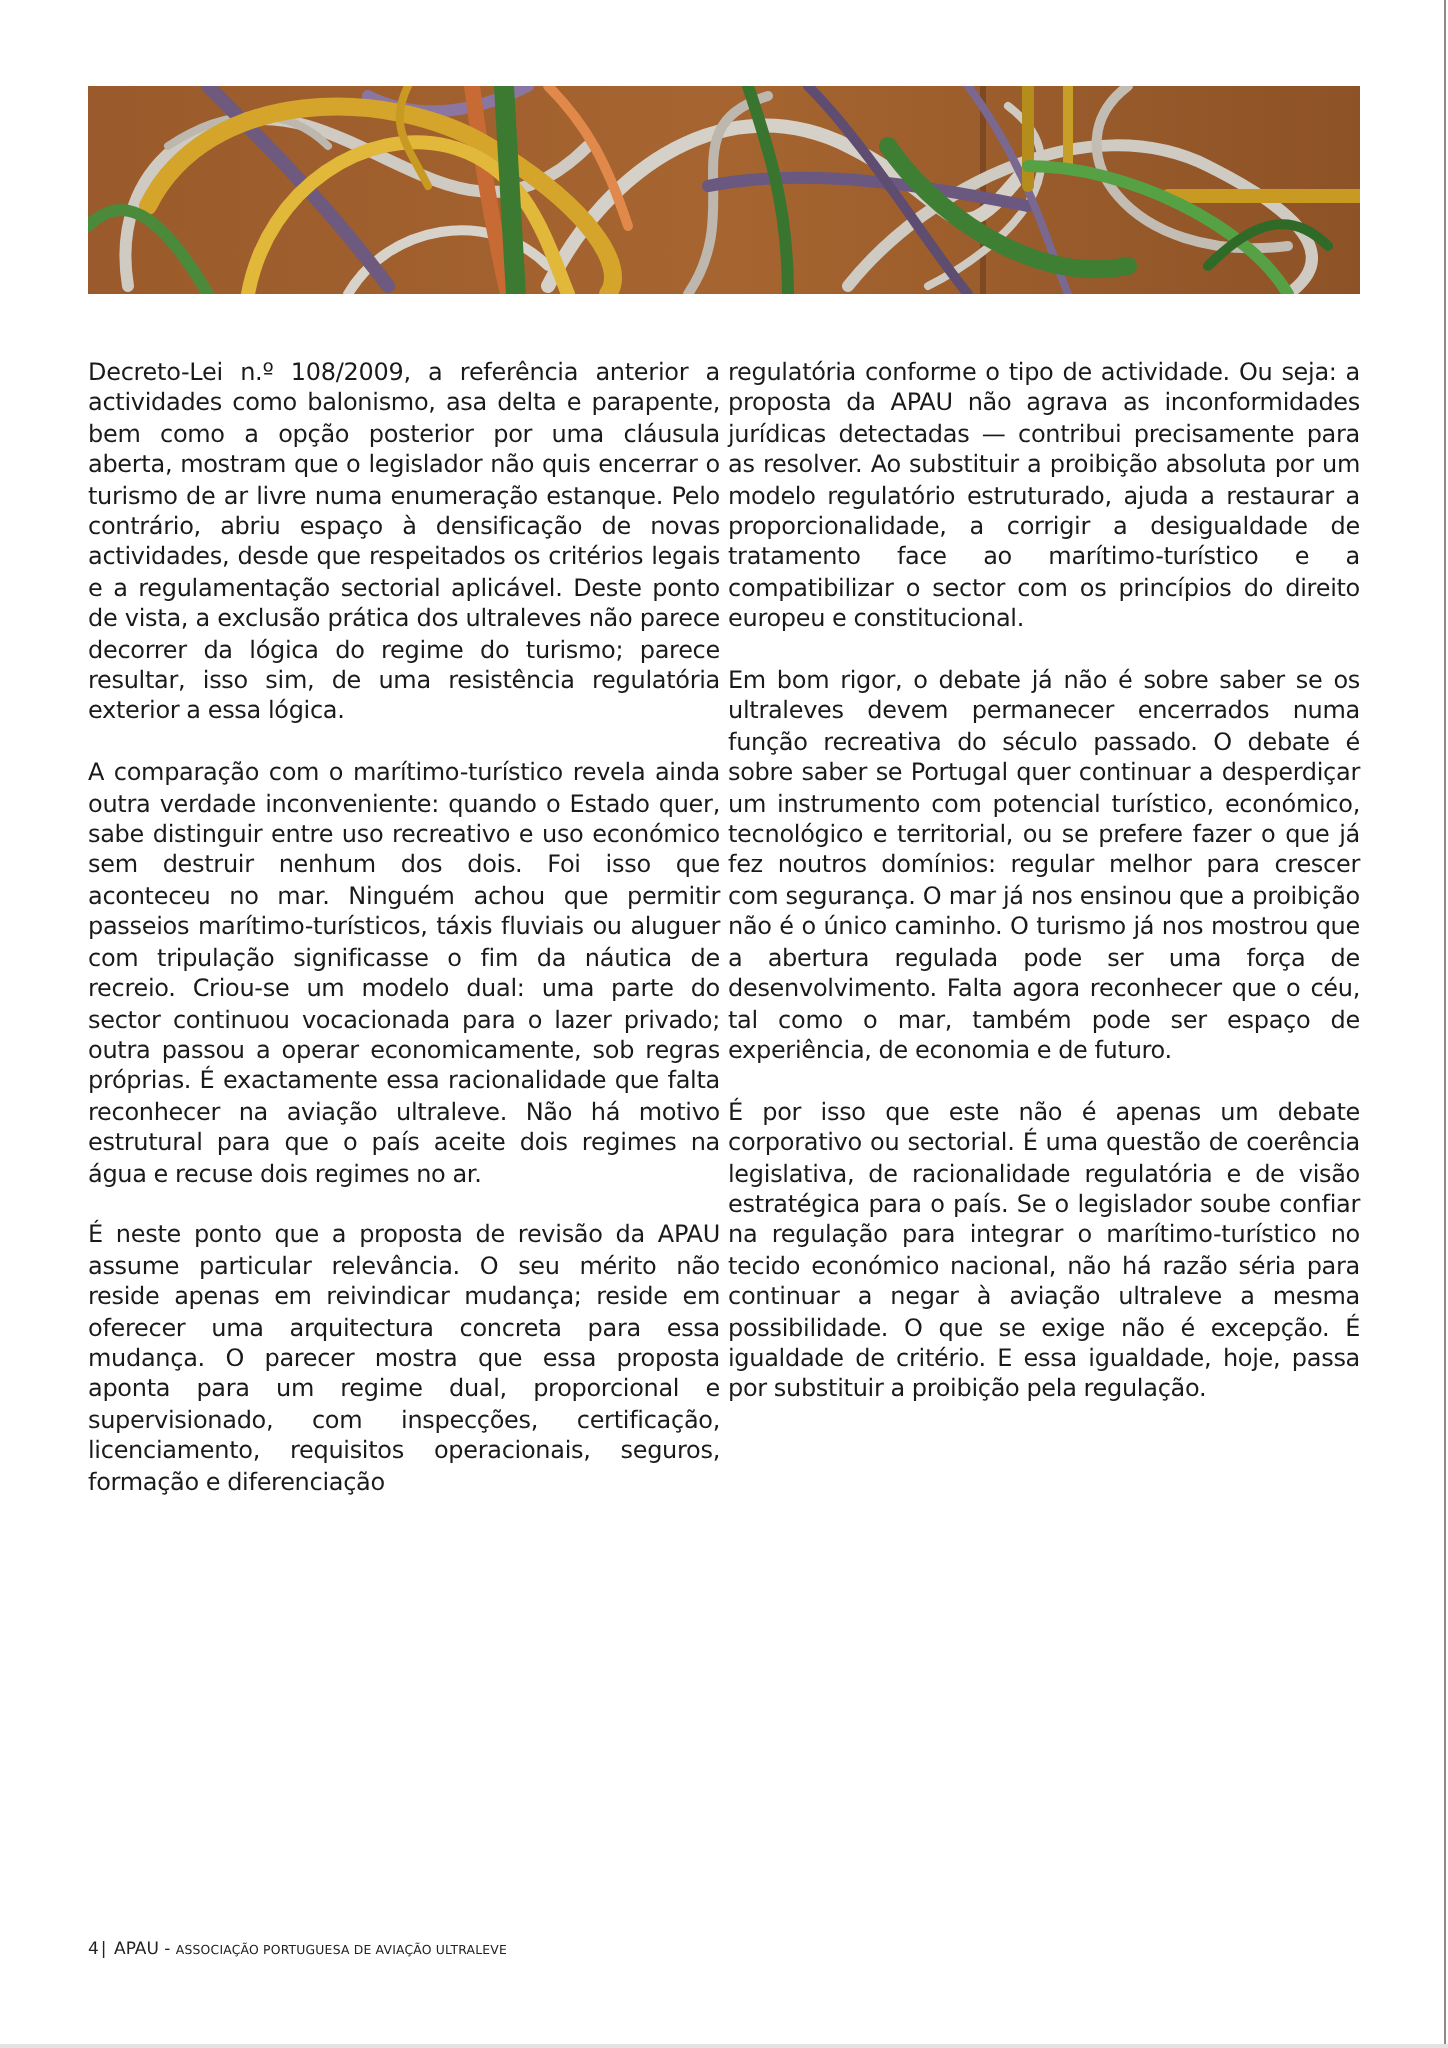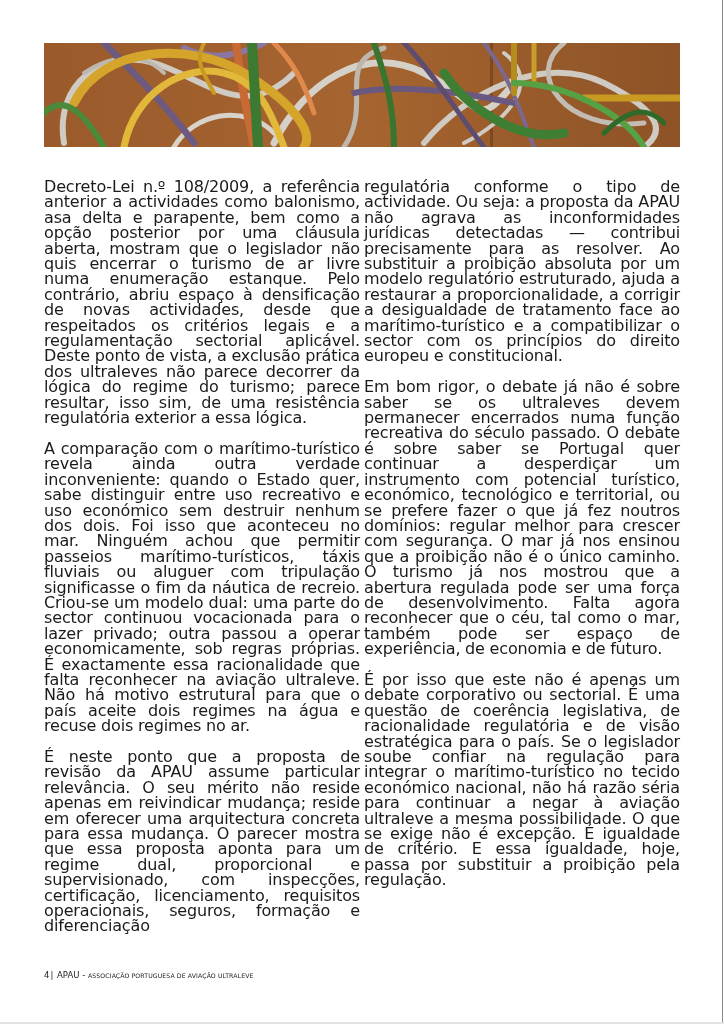--- a/index.html
+++ b/index.html
@@ -24,21 +24,21 @@
     background: linear-gradient(180deg, #a5622e 0%, #9a5a2b 50%, #8f5328 100%);
   }
   .banner svg { display: block; width: 100%; height: 100%; }
   .columns {
     position: absolute; top: 179px; left: 44px; width: 636px;
     display: flex; justify-content: space-between;
   }
   .col { width: 316px; }
   .col p {
     margin: 0 0 15.4px 0;
-    font-size: 16px;
+    font-size: 12px;
     line-height: 15.4px;
     text-align: justify;
     letter-spacing: -0.15px;
     word-spacing: -0.2px;
   }
   .footer {
     position: absolute; left: 44px; top: 970px;
     font-size: 8.5px; color: #222;
     white-space: nowrap;
   }

